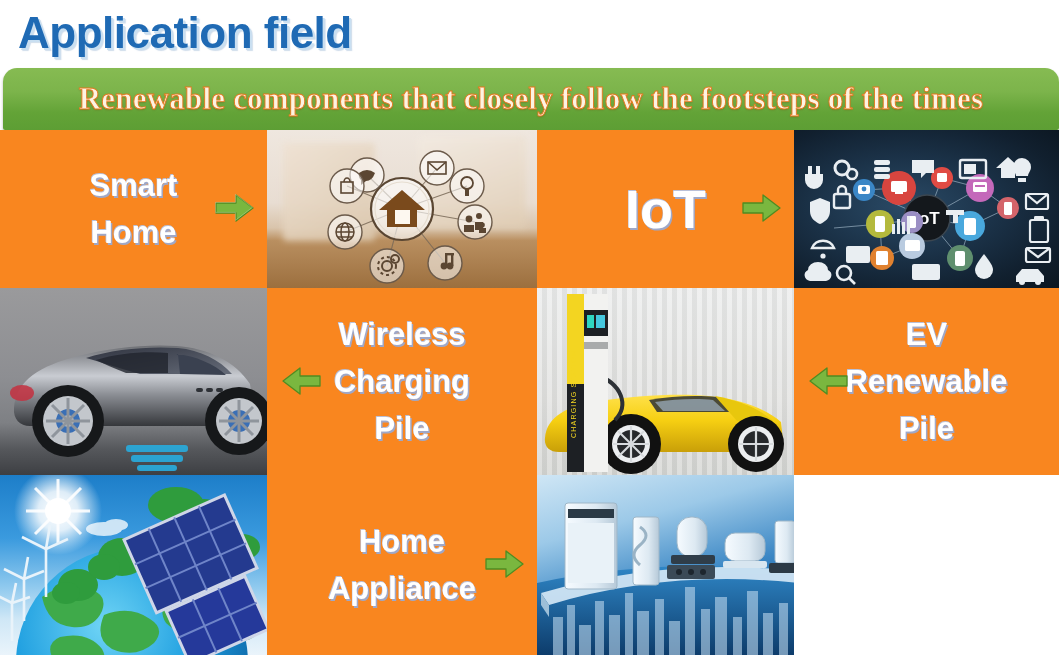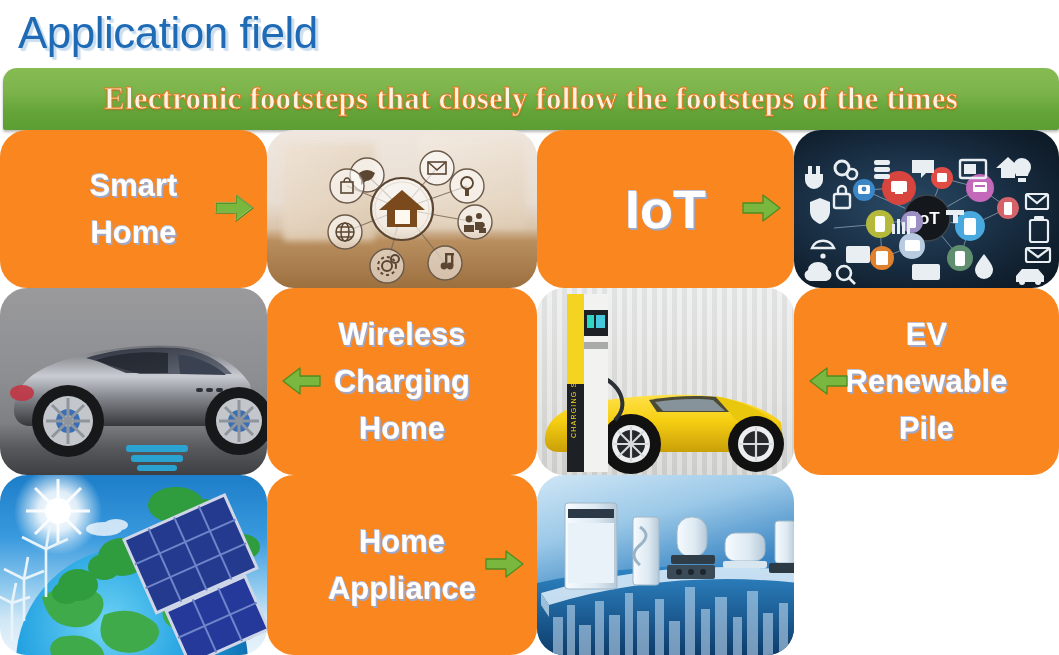--- a/index.html
+++ b/index.html
@@ -12,21 +12,21 @@
     overflow: hidden;
     position: relative;
   }
 
   
   .page-title {
     position: absolute;
     left: 18px;
     top: 2px;
     font-size: 44px;
-    font-weight: normal;
+    font-weight: bold;
     color: #1f6ab4;
     letter-spacing: -0.5px;
     text-shadow: 2px 2px 0 #c9dff1, 3px 3px 1px rgba(150,180,210,.45);
     line-height: 62px;
     white-space: nowrap;
   }
 
   
   .banner {
     position: absolute;
@@ -59,21 +59,21 @@
     left: 0;
     top: 130px;
     width: 1059px;
     height: 525px;
     display: grid;
     grid-template-columns: 267px 270px 257px 265px;
     grid-template-rows: 158px 187px 180px;
     gap: 0;
   }
 
-  .cell { position: relative; overflow: hidden; border-radius: 27px; }
+  .cell { position: relative; overflow: hidden; }
 
   
   .cell-text {
     background: #fb8b24;
     background: #f9861f;
     display: flex;
     align-items: center;
     justify-content: center;
     padding: 6px 8px;
   }
@@ -157,21 +157,21 @@
   }
 
   svg { display:block; }
 </style>
 </head>
 <body>
 
 <div class="page-title">Application field</div>
 
 <div class="banner">
-  <div class="banner-text">Electronic footsteps that closely follow the footsteps of the times</div>
+  <div class="banner-text">Renewable components that closely follow the footsteps of the times</div>
 </div>
 
 <div class="grid">
 
   <div class="cell cell-text">
     <div class="label">Smart
 Home</div>
     <svg class="arrow right" viewBox="0 0 40 34">
       <g transform="translate(1,2)">
         <path d="M0 9 H20 V1 L37 14 L20 27 V19 H0 Z" fill="#7ab73f" stroke="#4f8c22" stroke-width="1.3" stroke-linejoin="round"></path>
@@ -430,21 +430,21 @@
               <line x1="253" y1="119" x2="225" y2="147"></line>
           </g>
         </g>
       </svg>
     </div>
   </div>
 
   <div class="cell cell-text">
     <div class="label">Wireless
 Charging
-Home</div>
+Pile</div>
     <svg class="arrow left" viewBox="0 0 40 34">
       <path d="M39 11 H19 V3 L2 16 L19 29 V21 H39 Z" fill="#7ab73f" stroke="#4f8c22" stroke-width="1.3" stroke-linejoin="round"></path>
     </svg>
   </div>
 
   <div class="cell img-cell">
     <div class="ev-bg"></div>
     <div class="img-inner">
       <svg viewBox="0 0 257 187" width="257" height="187">
         <defs>

